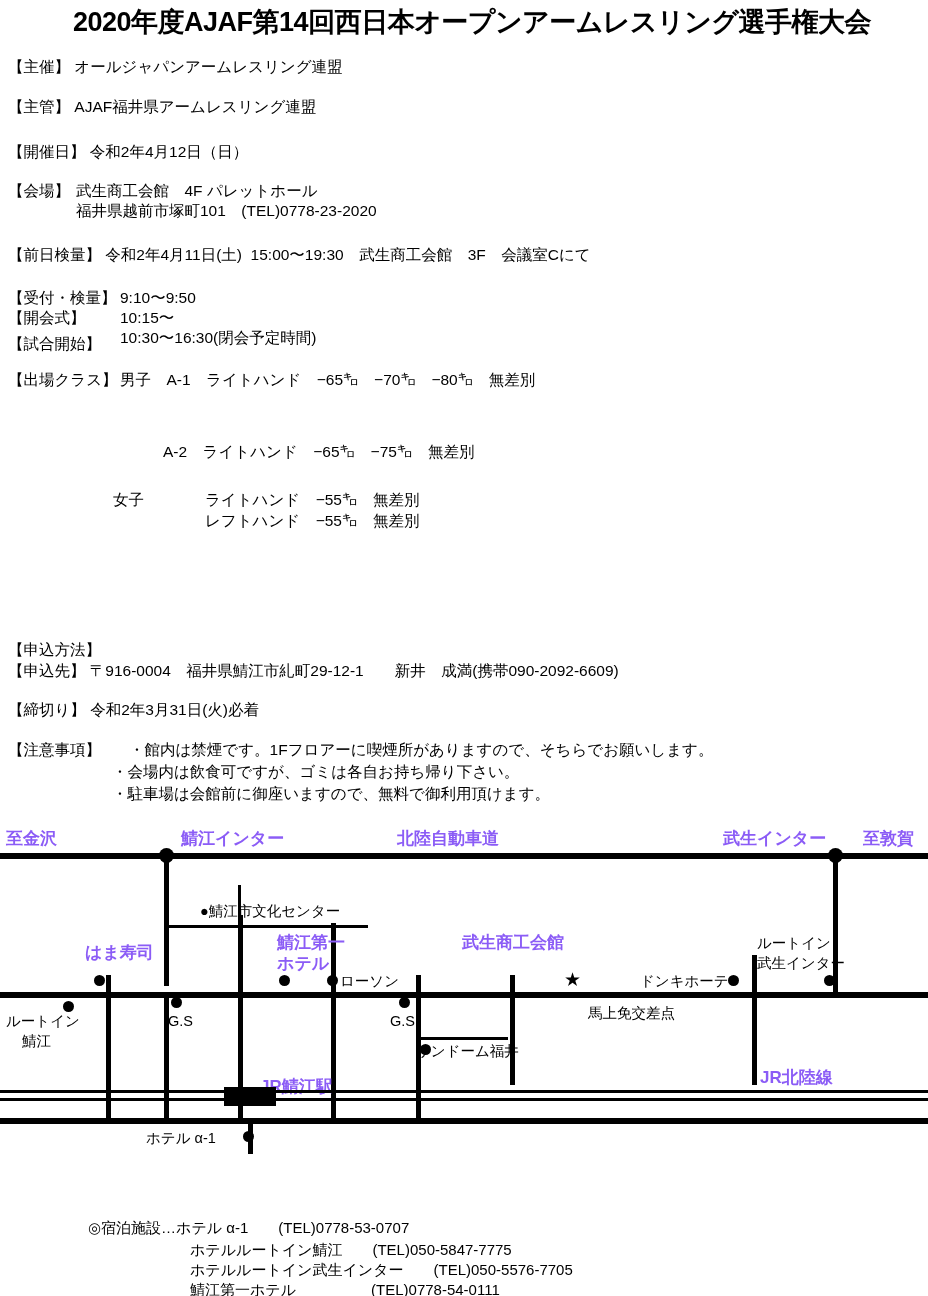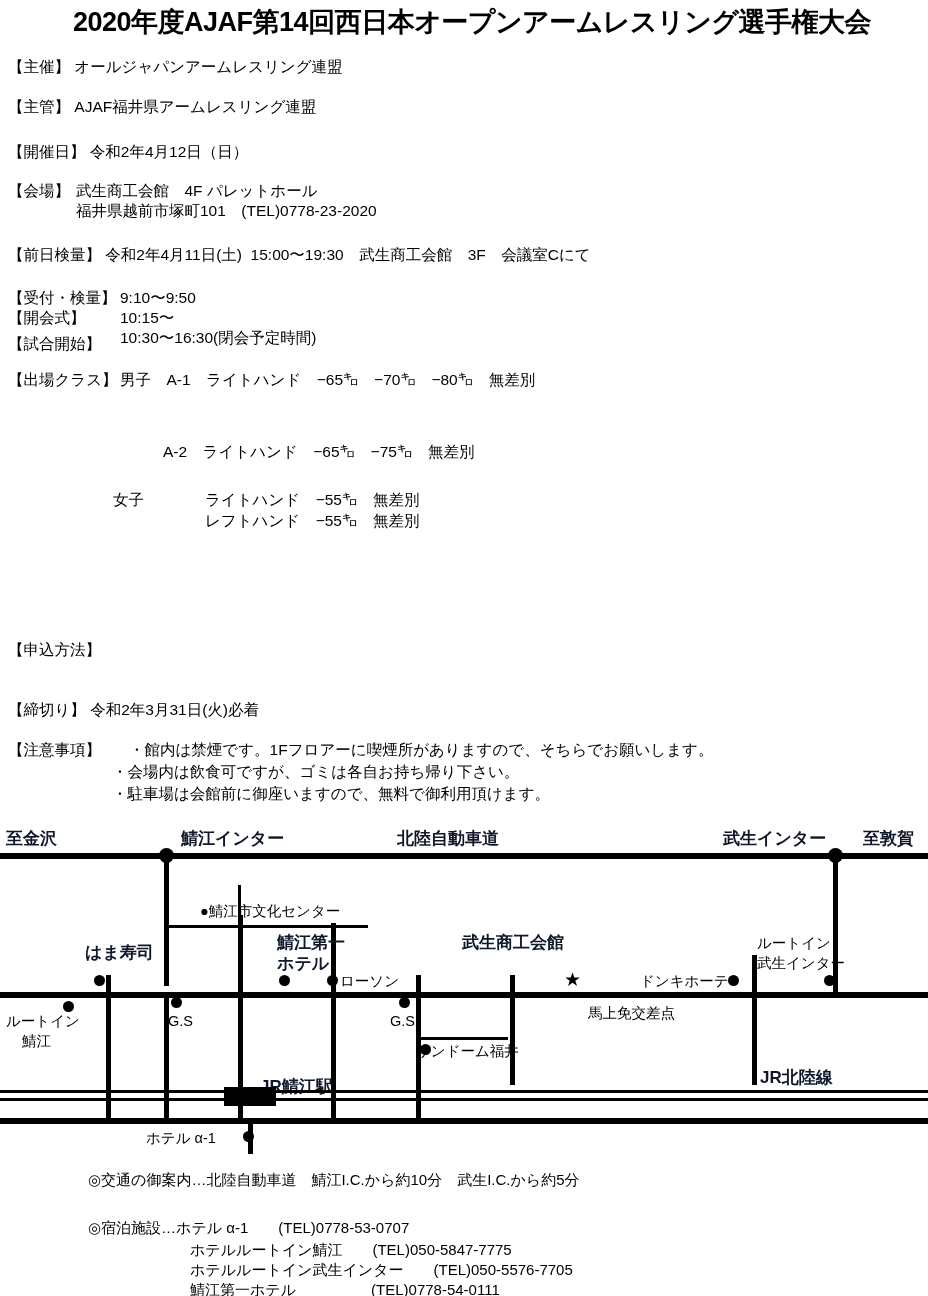--- a/index.html
+++ b/index.html
@@ -102,21 +102,21 @@
     line-height: 17px;
     white-space: pre;
     color: #000;
   }
   .mlabel-b {
     position: absolute;
     font-size: 17px;
     font-weight: bold;
     line-height: 19px;
     white-space: pre;
-    color: #0f172a;
+    color: #8b5cf6;
   }
   .star {
     position: absolute;
     font-size: 19px;
     line-height: 19px;
     color: #000;
   }
 
   
   .foot {
@@ -155,20 +155,21 @@
   <div class="txt" style="left:8px; top:370px;">【出場クラス】</div>
   <div class="txt" style="left:120px; top:370px;">男子　A-1　ライトハンド　−65㌔　−70㌔　−80㌔　無差別</div>
   <div class="txt" style="left:163px; top:442px;">A-2　ライトハンド　−65㌔　−75㌔　無差別</div>
   <div class="txt" style="left:113px; top:490px;">女子</div>
   <div class="txt" style="left:205px; top:490px;">ライトハンド　−55㌔　無差別</div>
   <div class="txt" style="left:205px; top:511px;">レフトハンド　−55㌔　無差別</div>
 
 
   <div class="txt" style="left:8px; top:598px;margin-top:42px;">【申込方法】</div>
 
+  <div class="txt" style="left:8px; top:661px;"><span>【申込先】</span><span> </span><span>〒916-0004　福井県鯖江市糺町29-12-1　　新井　成満(携帯090-2092-6609)</span></div>
 
   <div class="txt" style="left:8px; top:700px;"><span>【締切り】</span><span> </span><span>令和2年3月31日(火)必着</span></div>
 
   <div class="txt" style="left:8px; top:740px;">【注意事項】</div>
   <div class="txt" style="left:112px; top:740px;margin-left:17px;">・館内は禁煙です。1Fフロアーに喫煙所がありますので、そちらでお願いします。</div>
   <div class="txt" style="left:112px; top:762px;">・会場内は飲食可ですが、ゴミは各自お持ち帰り下さい。</div>
   <div class="txt" style="left:112px; top:784px;">・駐車場は会館前に御座いますので、無料で御利用頂けます。</div>
 
   <div class="map">
 
@@ -254,20 +255,19 @@
     <div class="road-v" style="left:238px; top:286px; height:20px;"></div>
     <div class="road-v" style="left:331px; top:286px; height:20px;"></div>
     <div class="road-v" style="left:416px; top:286px; height:20px;"></div>
 
     <div class="road-v" style="left:248px; top:309px; height:30px;"></div>
     <div class="mlabel" style="left:146px; top:315px;">ホテル α-1</div>
     <div class="dot" style="left:243px; top:316px;"></div>
 
   </div>
 
-  <div class="foot" style="left:88px; top:1170px;"><span>◎</span><span>交通の御案内…北陸自動車道　鯖江I.C.から約10分　武生I.C.から約5分</span></div>
 
   <div class="foot" style="left:88px; top:1218px;"><span>◎</span><span>宿泊施設…ホテル α-1　　(TEL)0778-53-0707</span></div>
   <div class="foot" style="left:190px; top:1240px;">ホテルルートイン鯖江　　(TEL)050-5847-7775</div>
   <div class="foot" style="left:190px; top:1260px;">ホテルルートイン武生インター　　(TEL)050-5576-7705</div>
   <div class="foot" style="left:190px; top:1280px;">鯖江第一ホテル　　　　　(TEL)0778-54-0111</div>
 
 </div>
 
 </body></html>

